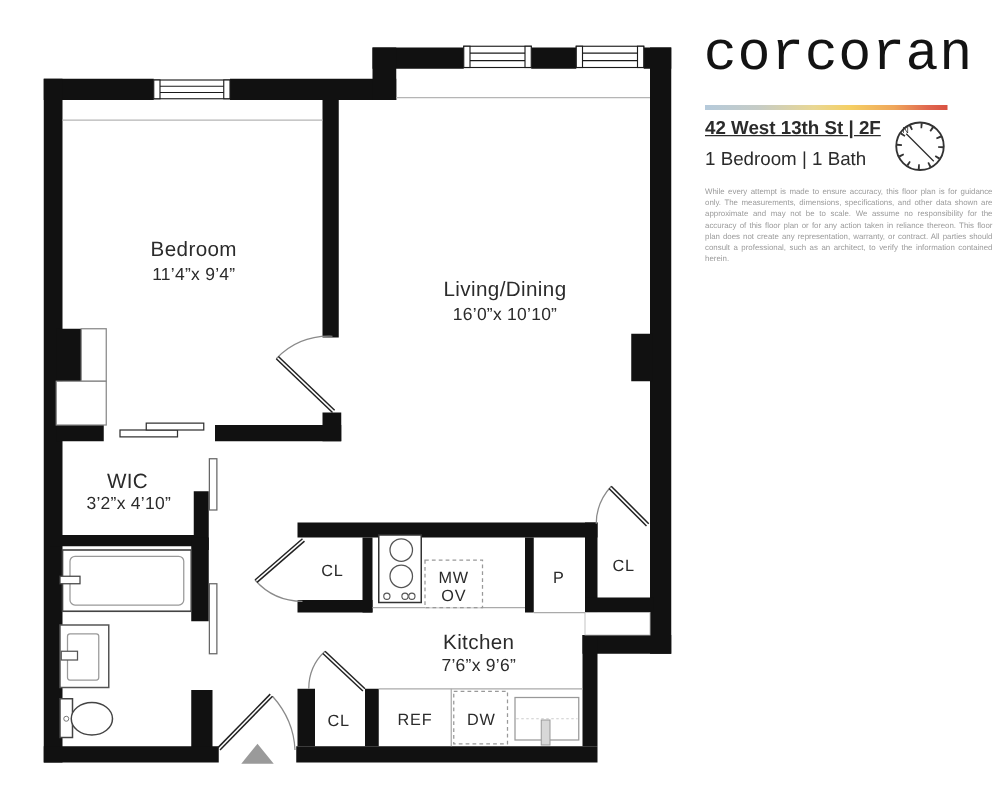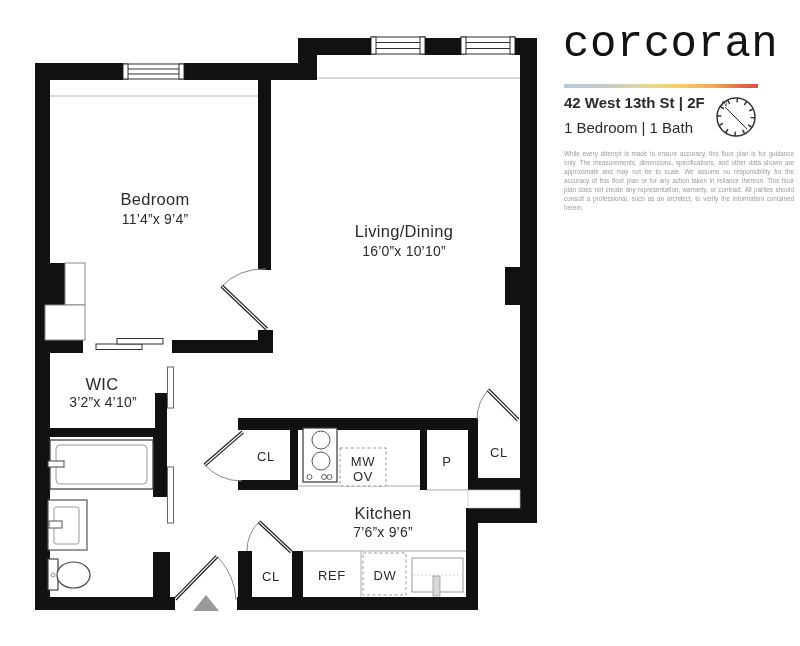--- a/index.html
+++ b/index.html
@@ -8,21 +8,21 @@
   .plan-svg{position:absolute;left:0;top:0;}
   svg text{font-family:"Liberation Sans",sans-serif;fill:#2b2b2b;}
   .room-name{font-size:16.5px;letter-spacing:.3px;}
   .room-dims{font-size:14px;letter-spacing:.2px;}
   .small-label{font-size:13px;letter-spacing:.6px;}
   .brand{position:absolute;left:563px;top:18px;width:232px;
          font-family:Liberation Mono, monospace;font-size:44px;color:#131313;
          letter-spacing:.5px;line-height:1.2;}
   .gradient-bar{position:absolute;left:564px;top:84px;width:194px;height:4px;
     background:linear-gradient(90deg,#b5cadb 0%,#c6ccc6 22%,#e9d793 45%,#f5cf63 60%,#efa65b 78%,#e0674f 92%,#d95142 100%);}
-  .address{position:absolute;left:564px;top:94px;font-size:15px;font-weight:bold;color:#2b2b2b;}
+  .address{position:absolute;left:564px;top:94px;font-size:15px;font-weight:bold;color:#2b2b2b;text-decoration:underline;}
   .summary{position:absolute;left:564px;top:119px;font-size:15px;color:#2b2b2b;}
   .compass{position:absolute;left:711px;top:92px;}
   .disclaimer{position:absolute;left:564px;top:150px;width:230px;margin:0;
               font-size:6.3px;line-height:1.42;color:#9b9b9b;text-align:justify;}
 </style>
 </head>
 <body>
 
 <div class="screen">
 

